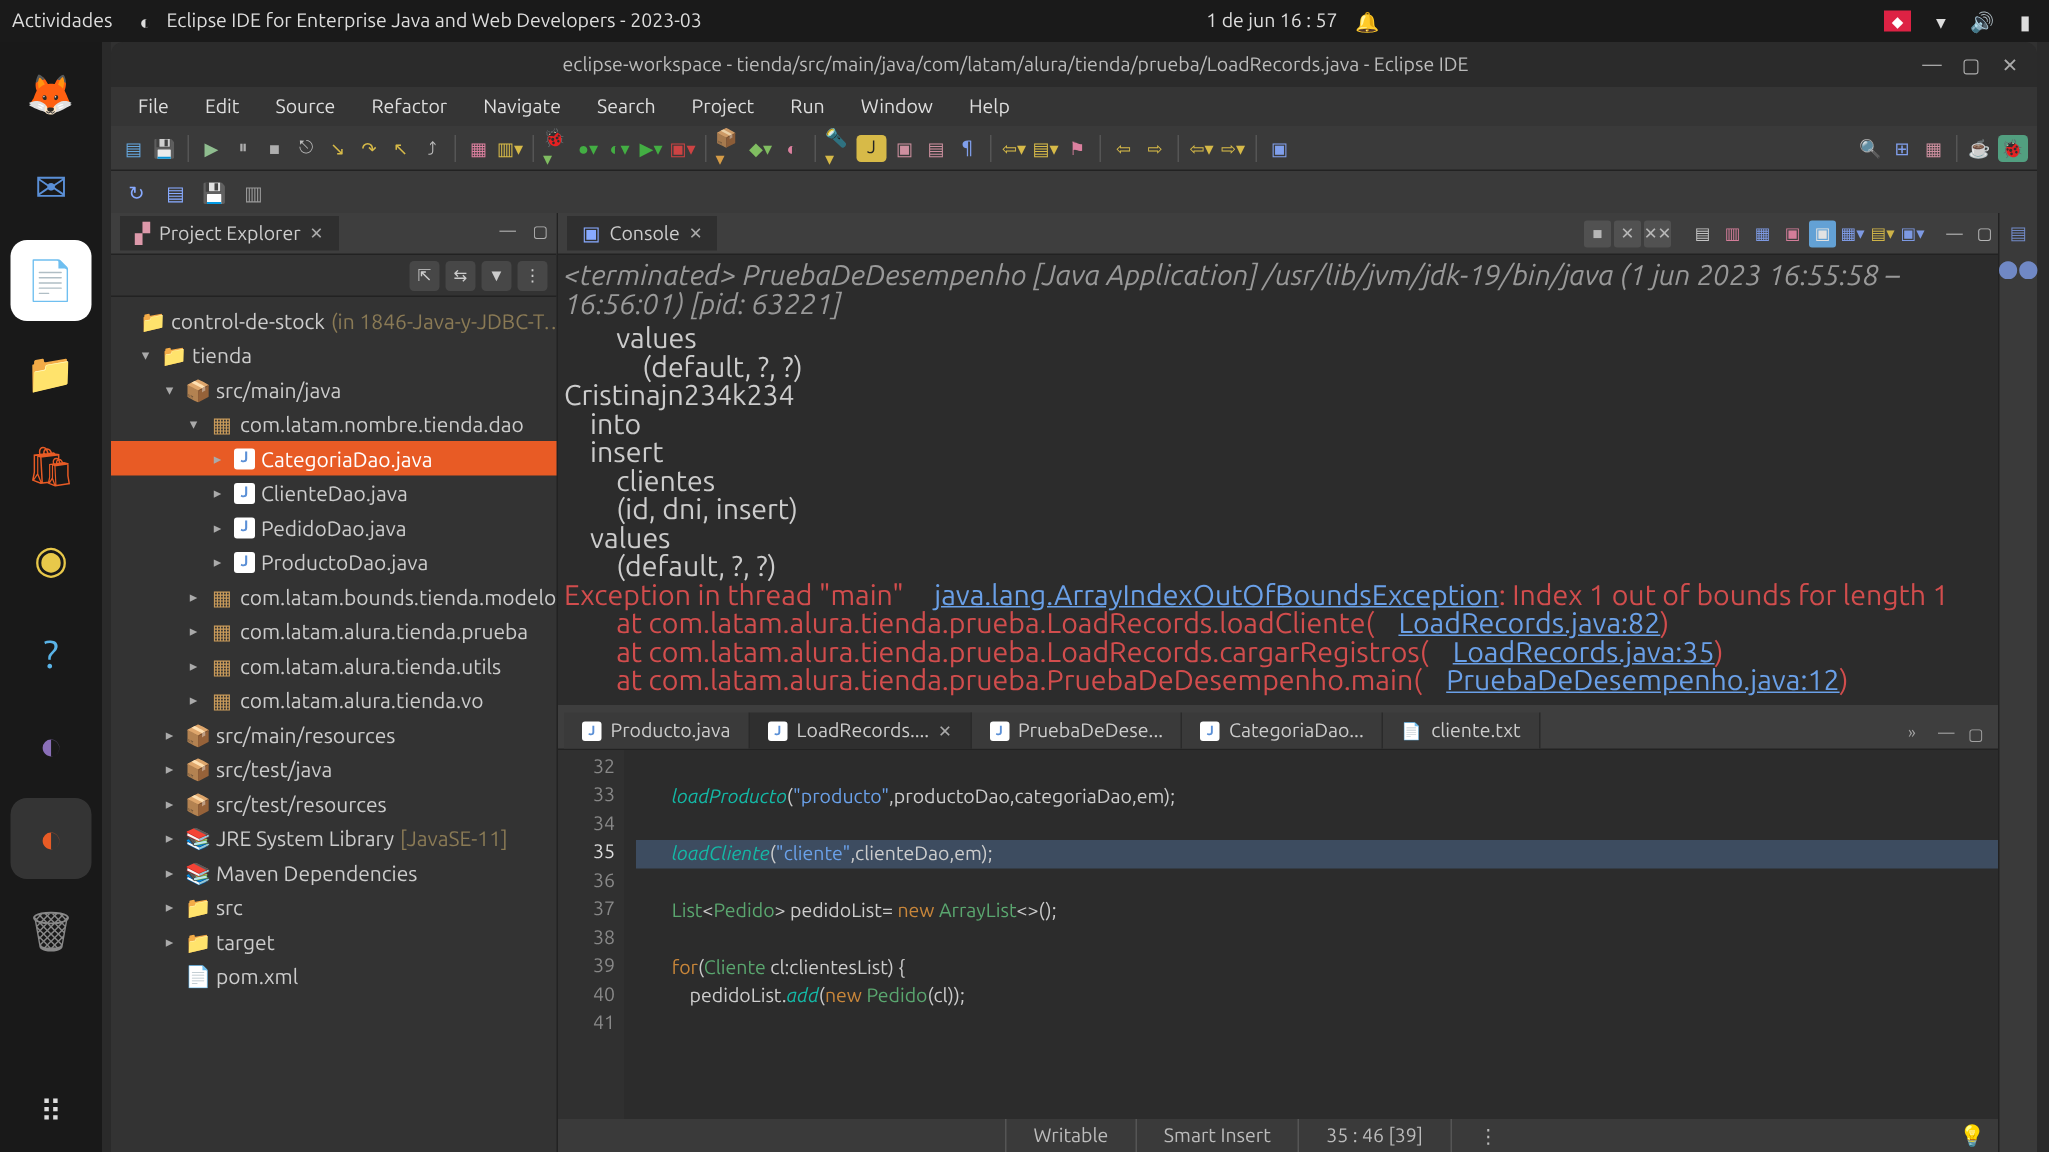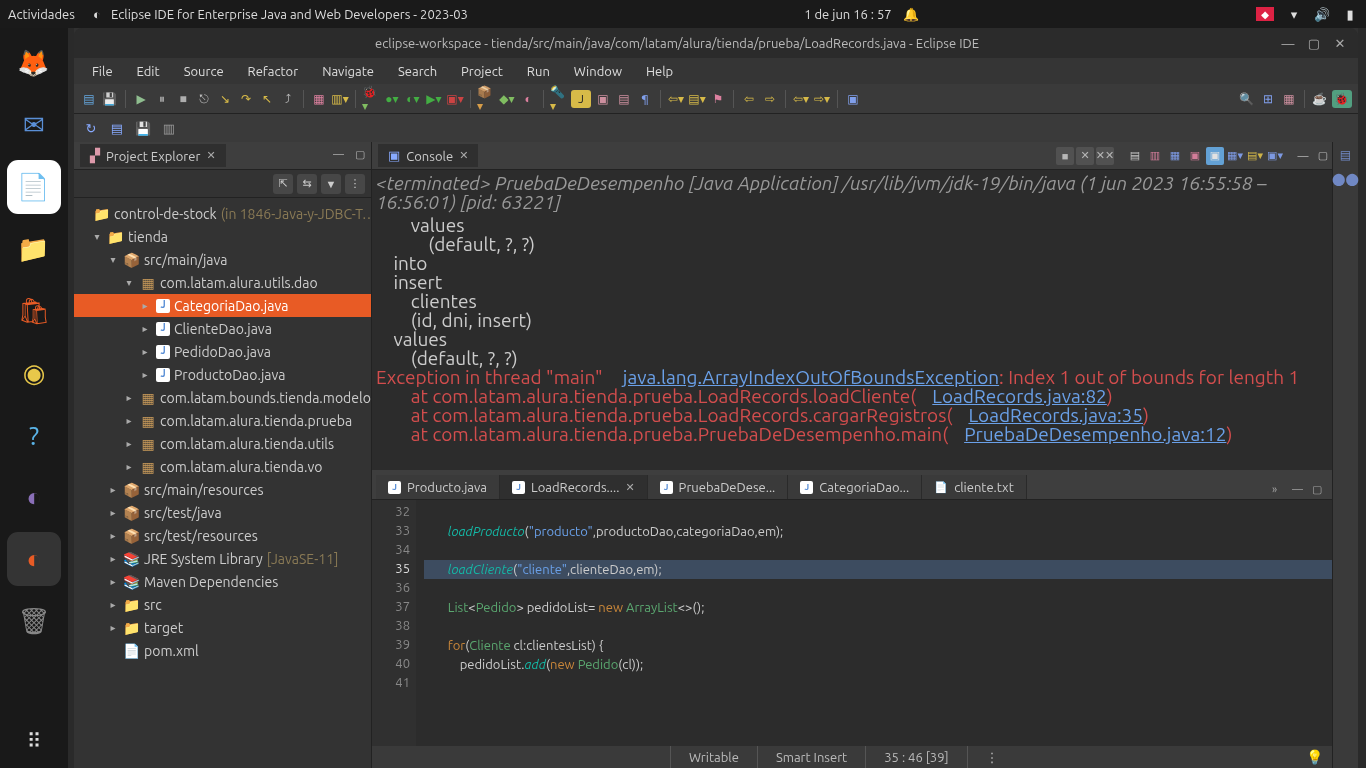--- a/index.html
+++ b/index.html
@@ -246,21 +246,21 @@
             <span>tienda</span>
           </div>
           <div class="node pad2">
             <span class="tw">▾</span>
             <span class="ic" style="color: rgb(200, 154, 90);">📦</span>
             <span>src/main/java</span>
           </div>
           <div class="node pad3">
             <span class="tw">▾</span>
             <span class="ic" style="color: rgb(200, 154, 90);">▦</span>
-            <span>com.latam.alura.utils.dao</span>
+            <span>com.latam.nombre.tienda.dao</span>
           </div>
           <div class="node pad4 sel">
             <span class="tw">▸</span>
             <span class="ic" style="color: rgb(90, 143, 214); background: rgb(255, 255, 255); border-radius: 2px; width: 14px; height: 14px; font-size: 10px; font-weight: bold;">J</span>
             <span>CategoriaDao.java</span>
           </div>
           <div class="node pad4">
             <span class="tw">▸</span>
             <span class="ic" style="color: rgb(90, 143, 214); background: rgb(255, 255, 255); border-radius: 2px; width: 14px; height: 14px; font-size: 10px; font-weight: bold;">J</span>
             <span>ClienteDao.java</span>
@@ -361,20 +361,21 @@
         <span class="tbtn" style="color:#e8c84a">▤▾</span>
         <span class="tbtn" style="color:#8af">▣▾</span>
         <span style="width:8px"></span>
         <span class="tbtn">—</span>
         <span class="tbtn">▢</span>
       </div>
       <div class="console-body" id="console">
         <div class="console-header">&lt;terminated&gt; PruebaDeDesempenho [Java Application] /usr/lib/jvm/jdk-19/bin/java  (1 jun 2023 16:55:58 – 16:56:01) [pid: 63221]</div>
       <div class="cons-line">        values</div>
           <div class="cons-line">            (default, ?, ?)</div>
+          <div class="cons-line">Cristinajn234k234</div>
           <div class="cons-line">    into</div>
           <div class="cons-line">    insert </div>
           <div class="cons-line">        clientes</div>
           <div class="cons-line">        (id, dni, insert) </div>
           <div class="cons-line">    values</div>
           <div class="cons-line">        (default, ?, ?)</div>
           <div class="cons-line err">Exception in thread "main" <span class="link">java.lang.ArrayIndexOutOfBoundsException</span>: Index 1 out of bounds for length 1</div>
           <div class="cons-line err">        at com.latam.alura.tienda.prueba.LoadRecords.loadCliente(<span class="link">LoadRecords.java:82</span>)</div>
           <div class="cons-line err">        at com.latam.alura.tienda.prueba.LoadRecords.cargarRegistros(<span class="link">LoadRecords.java:35</span>)</div>
           <div class="cons-line err">        at com.latam.alura.tienda.prueba.PruebaDeDesempenho.main(<span class="link">PruebaDeDesempenho.java:12</span>)</div>

